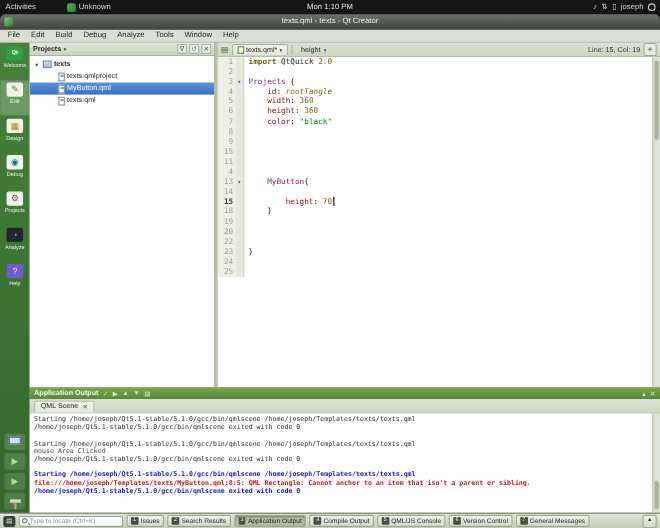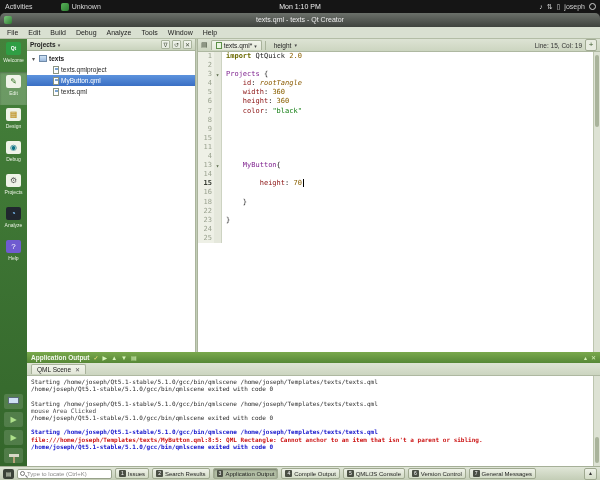--- a/index.html
+++ b/index.html
@@ -336,28 +336,33 @@
         <div class="cl">
           <span class="ln">14</span>
           <span class="fold"></span>
         </div>
         <div class="cl">
           <span class="ln cur">15</span>
           <span class="fold"></span>
           <span class="ct"><span class="sg-pl">        </span><span class="sg-prop">height</span><span class="sg-pl">: </span><span class="sg-num">70</span><span class="caret"></span></span>
         </div>
         <div class="cl">
-          <span class="ln">16</span>
-          <span class="fold"></span>
-          <span class="ct"></span>
-        </div>
-        <div class="cl">
           <span class="ln">18</span>
           <span class="fold"></span>
           <span class="ct"><span class="sg-pl">    }</span></span>
+        </div>
+        <div class="cl">
+          <span class="ln">19</span>
+          <span class="fold"></span>
+          <span class="ct"></span>
+        </div>
+        <div class="cl">
+          <span class="ln">20</span>
+          <span class="fold"></span>
+          <span class="ct"></span>
         </div>
         <div class="cl">
           <span class="ln">22</span>
           <span class="fold"></span>
           <span class="ct"></span>
         </div>
         <div class="cl">
           <span class="ln">23</span>
           <span class="fold"></span>
           <span class="ct"><span class="sg-pl">}</span></span>

